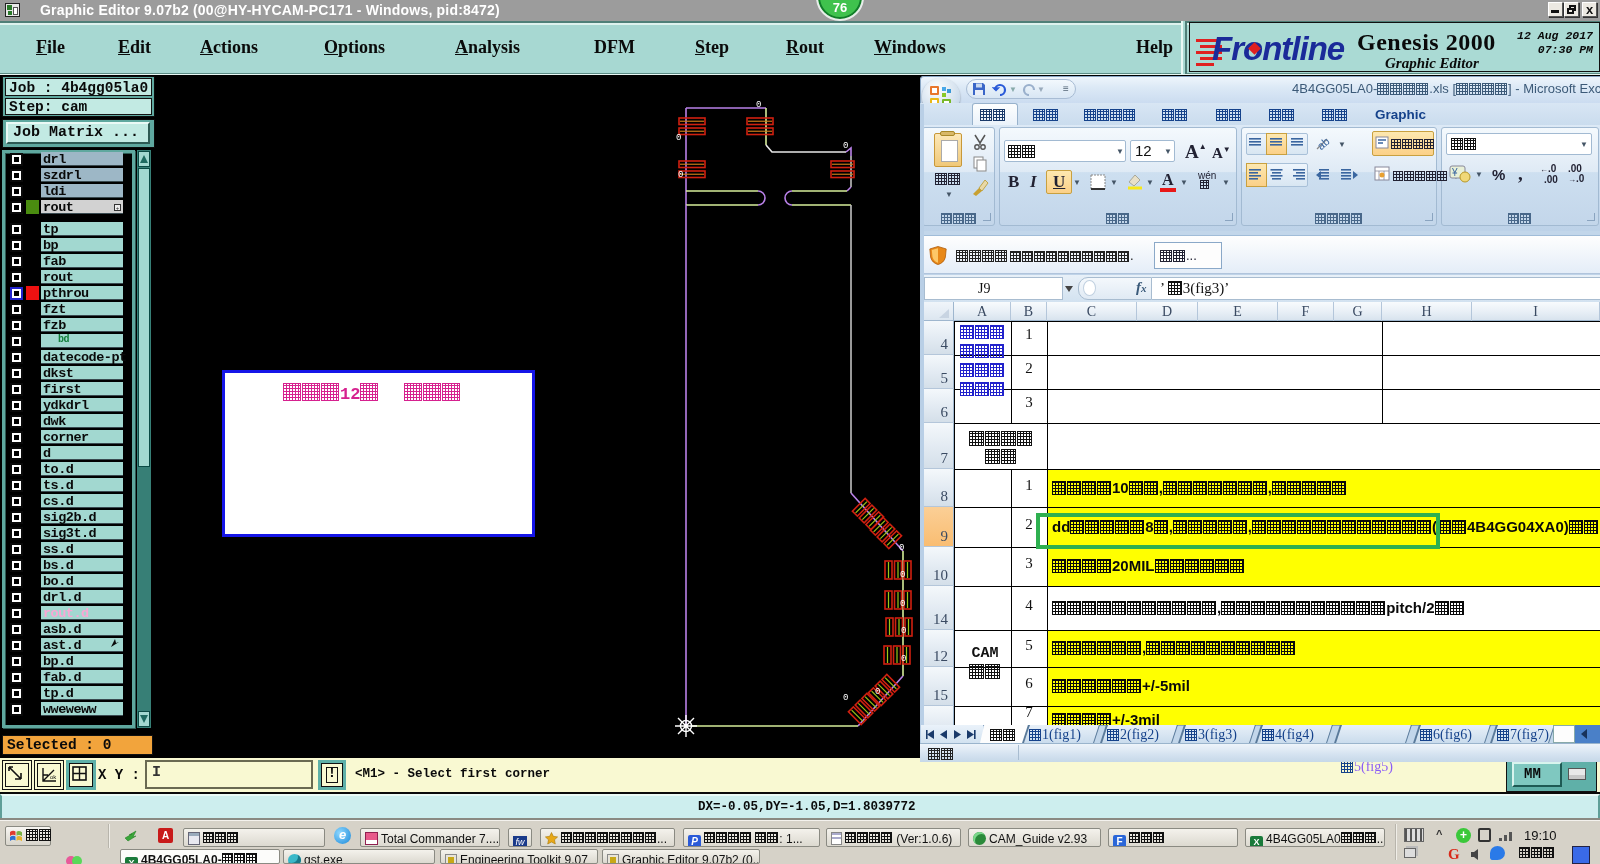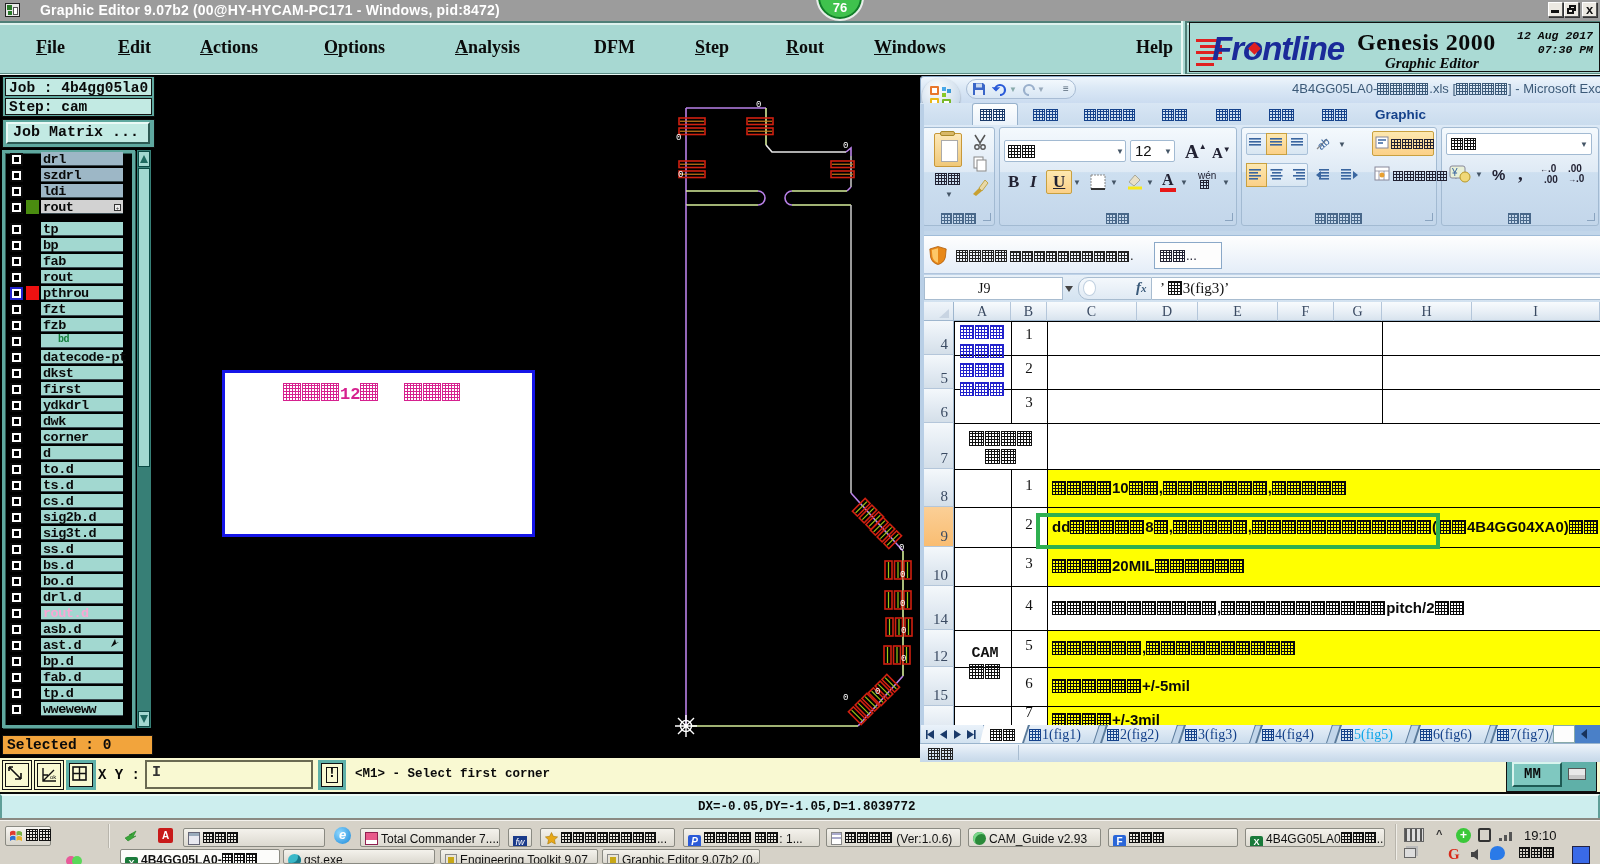--- a/index.html
+++ b/index.html
@@ -683,21 +683,21 @@
 <div class="a" style="left:990px;top:727px;font-size:13px;font-weight:bold;color:#111"><i class="cj" style="width:12px;height:12px;vertical-align:-2px;color:#111;"></i><i class="cj" style="width:12px;height:12px;vertical-align:-2px;color:#111;"></i></div>
 <div class="a" style="left:1025px;top:725px;width:72px;height:18px;background:linear-gradient(#e8f0f8,#cadced);border-left:2px solid #5a7a9a;border-right:1px solid #5a7a9a;transform:skewX(-18deg);overflow:hidden"></div>
 <div class="a serif" style="left:1029px;top:727px;font-size:14px;color:#15428b;white-space:nowrap"><i class="cj" style="width:12px;height:12px;vertical-align:-2px;color:#15428b;"></i>1(fig1)</div>
 <div class="a" style="left:1103px;top:725px;width:72px;height:18px;background:linear-gradient(#e8f0f8,#cadced);border-left:2px solid #5a7a9a;border-right:1px solid #5a7a9a;transform:skewX(-18deg);overflow:hidden"></div>
 <div class="a serif" style="left:1107px;top:727px;font-size:14px;color:#15428b;white-space:nowrap"><i class="cj" style="width:12px;height:12px;vertical-align:-2px;color:#15428b;"></i>2(fig2)</div>
 <div class="a" style="left:1181px;top:725px;width:72px;height:18px;background:linear-gradient(#e8f0f8,#cadced);border-left:2px solid #5a7a9a;border-right:1px solid #5a7a9a;transform:skewX(-18deg);overflow:hidden"></div>
 <div class="a serif" style="left:1185px;top:727px;font-size:14px;color:#15428b;white-space:nowrap"><i class="cj" style="width:12px;height:12px;vertical-align:-2px;color:#15428b;"></i>3(fig3)</div>
 <div class="a" style="left:1258px;top:725px;width:72px;height:18px;background:linear-gradient(#e8f0f8,#cadced);border-left:2px solid #5a7a9a;border-right:1px solid #5a7a9a;transform:skewX(-18deg);overflow:hidden"></div>
 <div class="a serif" style="left:1262px;top:727px;font-size:14px;color:#15428b;white-space:nowrap"><i class="cj" style="width:12px;height:12px;vertical-align:-2px;color:#15428b;"></i>4(fig4)</div>
 <div class="a" style="left:1337px;top:725px;width:72px;height:18px;background:linear-gradient(#e8f0f8,#cadced);border-left:2px solid #5a7a9a;border-right:1px solid #5a7a9a;transform:skewX(-18deg);overflow:hidden"></div>
-<div class="a serif" style="left:1341px;top:727px;font-size:14px;color:#0ea5e9;white-space:nowrap"><i class="cj" style="width:12px;height:12px;vertical-align:-2px;color:#15428b;"></i>5(fig5)</div>
+<div class="a serif" style="left:1341px;top:759px;font-size:14px;color:#8b5cf6;white-space:nowrap"><i class="cj" style="width:12px;height:12px;vertical-align:-2px;color:#15428b;"></i>5(fig5)</div>
 <div class="a" style="left:1416px;top:725px;width:72px;height:18px;background:linear-gradient(#e8f0f8,#cadced);border-left:2px solid #5a7a9a;border-right:1px solid #5a7a9a;transform:skewX(-18deg);overflow:hidden"></div>
 <div class="a serif" style="left:1420px;top:727px;font-size:14px;color:#15428b;white-space:nowrap"><i class="cj" style="width:12px;height:12px;vertical-align:-2px;color:#15428b;"></i>6(fig6)</div>
 <div class="a" style="left:1493px;top:725px;width:59px;height:18px;background:linear-gradient(#e8f0f8,#cadced);border-left:2px solid #5a7a9a;border-right:1px solid #5a7a9a;transform:skewX(-18deg);overflow:hidden"></div>
 <div class="a serif" style="left:1497px;top:727px;font-size:14px;color:#15428b;white-space:nowrap"><i class="cj" style="width:12px;height:12px;vertical-align:-2px;color:#15428b;"></i>7(fig7)</div>
 <div class="a" style="left:1553px;top:725px;width:22px;height:18px;background:#fdfdfd;border:1px solid #8aa"></div>
 <div class="a" style="left:1575px;top:725px;width:25px;height:18px;background:#4a80c8"></div>
 <svg class="a" style="left:1578px;top:728px" width="12" height="12">
     <path d="M9,1 L3,6 L9,11 Z" fill="#18325a"></path>
   </svg>
 <div class="a" style="left:920px;top:743px;width:680px;height:19px;background:linear-gradient(#eef4fa,#d4e2f0 60%,#c6d8e8);border-top:1px solid #9ab4cc"></div>

